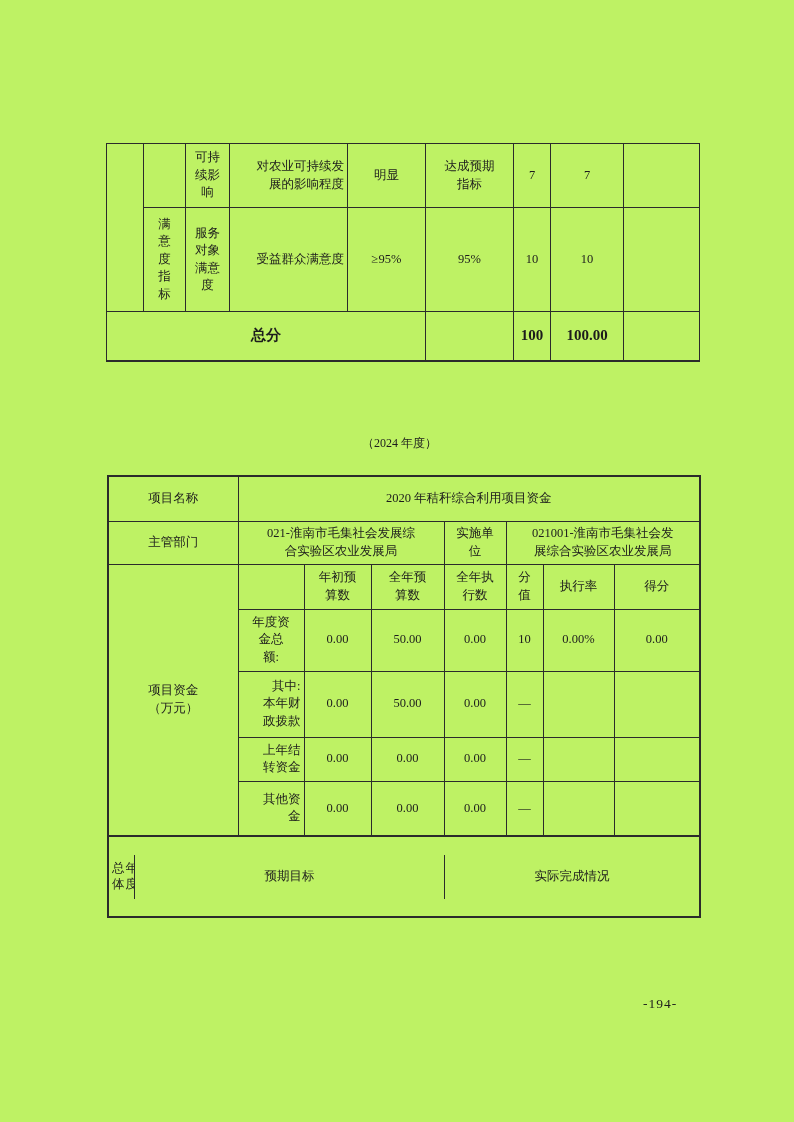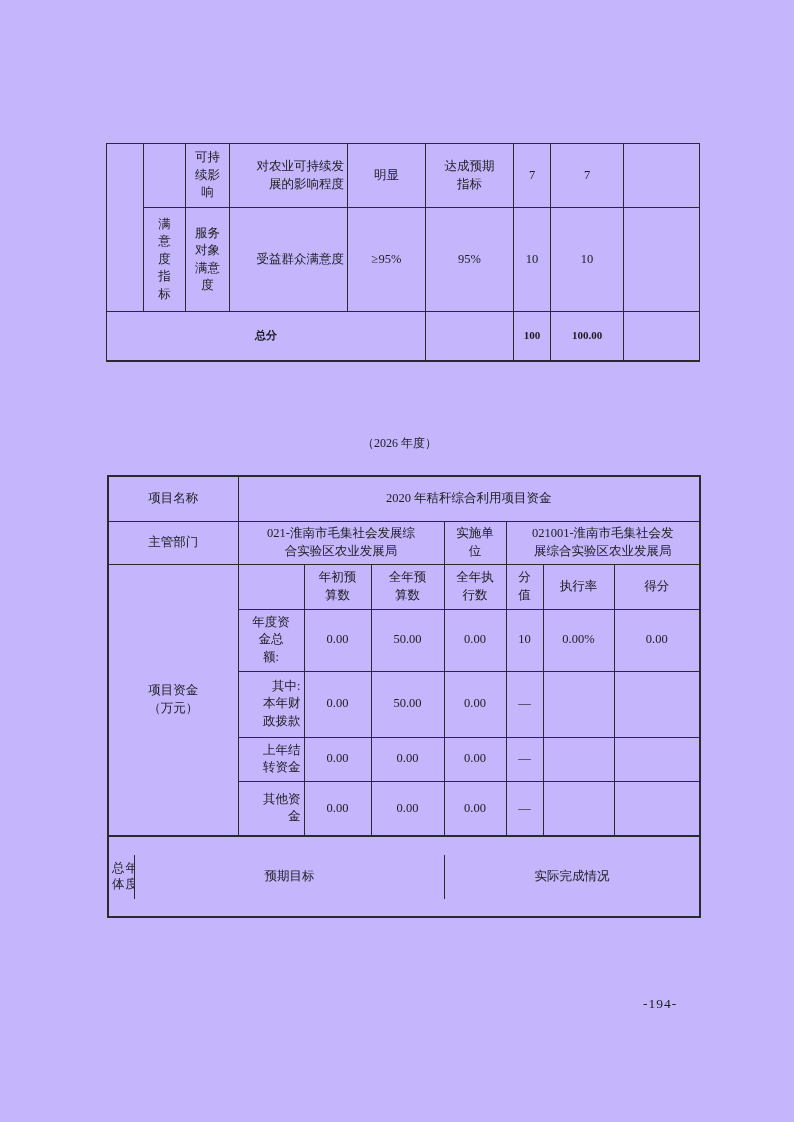--- a/index.html
+++ b/index.html
@@ -1,36 +1,36 @@
 <!DOCTYPE html>
 <html><head>
 <meta charset="utf-8">
 <style>
   * { margin:0; padding:0; box-sizing:border-box; }
   html,body { background:#ffffff; }
   .page {
-    position:relative; width:794px; height:1122px; background:#c4b5fd;
+    position:relative; width:794px; height:1122px; background:#bef264;
     font-family:"Liberation Serif","DejaVu Serif",serif; color:#1c1c1c;
     overflow:hidden;
   }
   table { border-collapse:collapse; table-layout:fixed; position:absolute; }
   td {
     border:1px solid #2b2b2b;
     font-size:12.5px; line-height:1.4;
     text-align:center; vertical-align:middle;
     white-space:pre-line; overflow:hidden;
     padding:1px 3px;
   }
   
   .t1 { left:106px; top:143px; width:593px; border-bottom:2px solid #2b2b2b; }
   .t1 .rowA { height:64px; }
   .t1 .rowB { height:104px; }
   .t1 .rowC { height:49px; }
   .t1 .rowC td { border-top:1.5px solid #2b2b2b; }
-  .b { font-weight:bold; font-size:11px; }
+  .b { font-weight:bold; font-size:15px; }
   .l { text-align:right; padding-left:6px; }
   
   .title {
     position:absolute; left:347px; top:401px;
     font-size:20px; font-weight:bold; letter-spacing:1px; line-height:1.2;
   }
   .subtitle { position:absolute; left:362px; top:435px; font-size:12px; }
   
   .t2 { left:107px; top:475px; width:592px; border:2px solid #2b2b2b; }
   .t2 .r1 { height:45px; }
@@ -107,21 +107,21 @@
     <tr class="rowC">
       <td colspan="5" class="b">总分</td>
       <td></td>
       <td class="b">100</td>
       <td class="b">100.00</td>
       <td></td>
     </tr>
   </tbody>
     </table>
 
-  <div class="subtitle">（2026 年度）</div>
+  <div class="subtitle">（2024 年度）</div>
 
   <table class="t2">
     <colgroup>
       <col style="width:130px">
         <col style="width:66px">
         <col style="width:67px">
       <col style="width:73px">
         <col style="width:62px">
         <col style="width:37px">
       <col style="width:71px">

